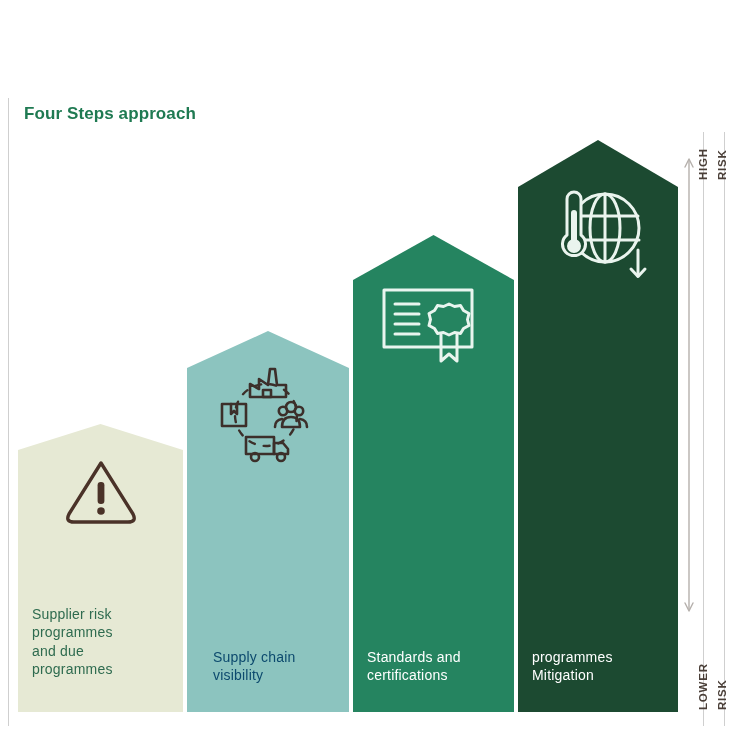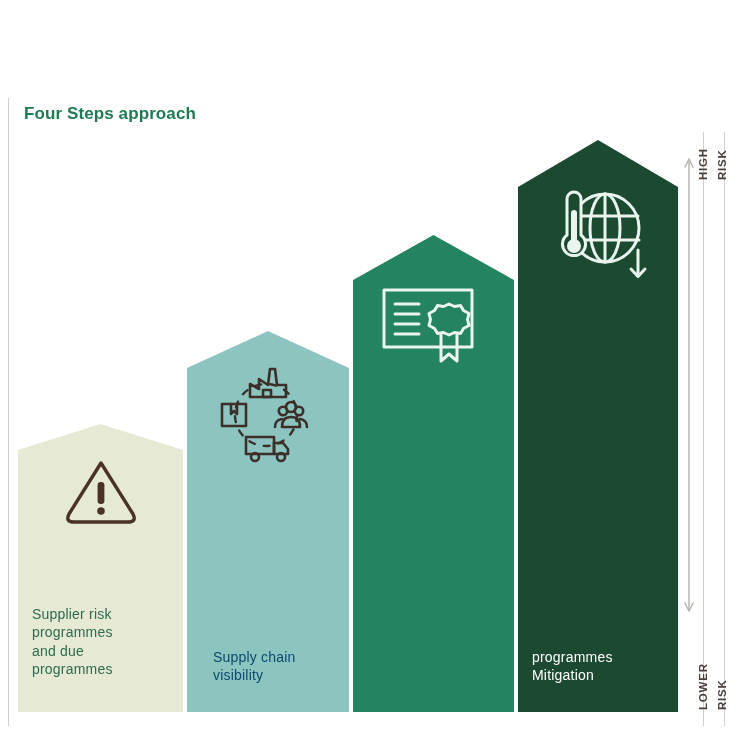--- a/index.html
+++ b/index.html
@@ -137,20 +137,24 @@
           <rect x="3" y="3" width="88" height="57"></rect>
           <line x1="14" y1="17" x2="38" y2="17"></line>
           <line x1="14" y1="27" x2="38" y2="27"></line>
           <line x1="14" y1="37" x2="38" y2="37"></line>
           <line x1="14" y1="47" x2="38" y2="47"></line>
           <path d="M68 17 L73.5 19.5 L79.5 18.5 L82.5 23.5 L88 26.5 L86.5 32.5 L88 38.5 L82.5 41.5 L79.5 46.5 L73.5 45.5 L68 48 L62.5 45.5 L56.5 46.5 L53.5 41.5 L48 38.5 L49.5 32.5 L48 26.5 L53.5 23.5 L56.5 18.5 L62.5 19.5 Z"></path>
           <path d="M60 48 L60 74 L68 67 L76 74 L76 48"></path>
         </g>
       </svg>
     </div>
+    <div class="bar-label" style="left:353px;width:161px;top:648px;color:#ffffff;">
+      <div>Standards and</div>
+      <div>certifications</div>
+    </div>
 
     <div class="bar" style="left:518px;width:160px;height:572px;">
       <svg viewBox="0 0 160 572" preserveAspectRatio="none">
         <polygon points="0,47 80,0 160,47 160,572 0,572" fill="#1c4a31"></polygon>
       </svg>
     </div>
     <div style="position:absolute;left:547px;top:186px;width:106px;height:98px;">
       <svg viewBox="0 0 106 98">
         <g fill="none" stroke="#eaf4ee" stroke-width="3" stroke-linecap="round" stroke-linejoin="round">
 

